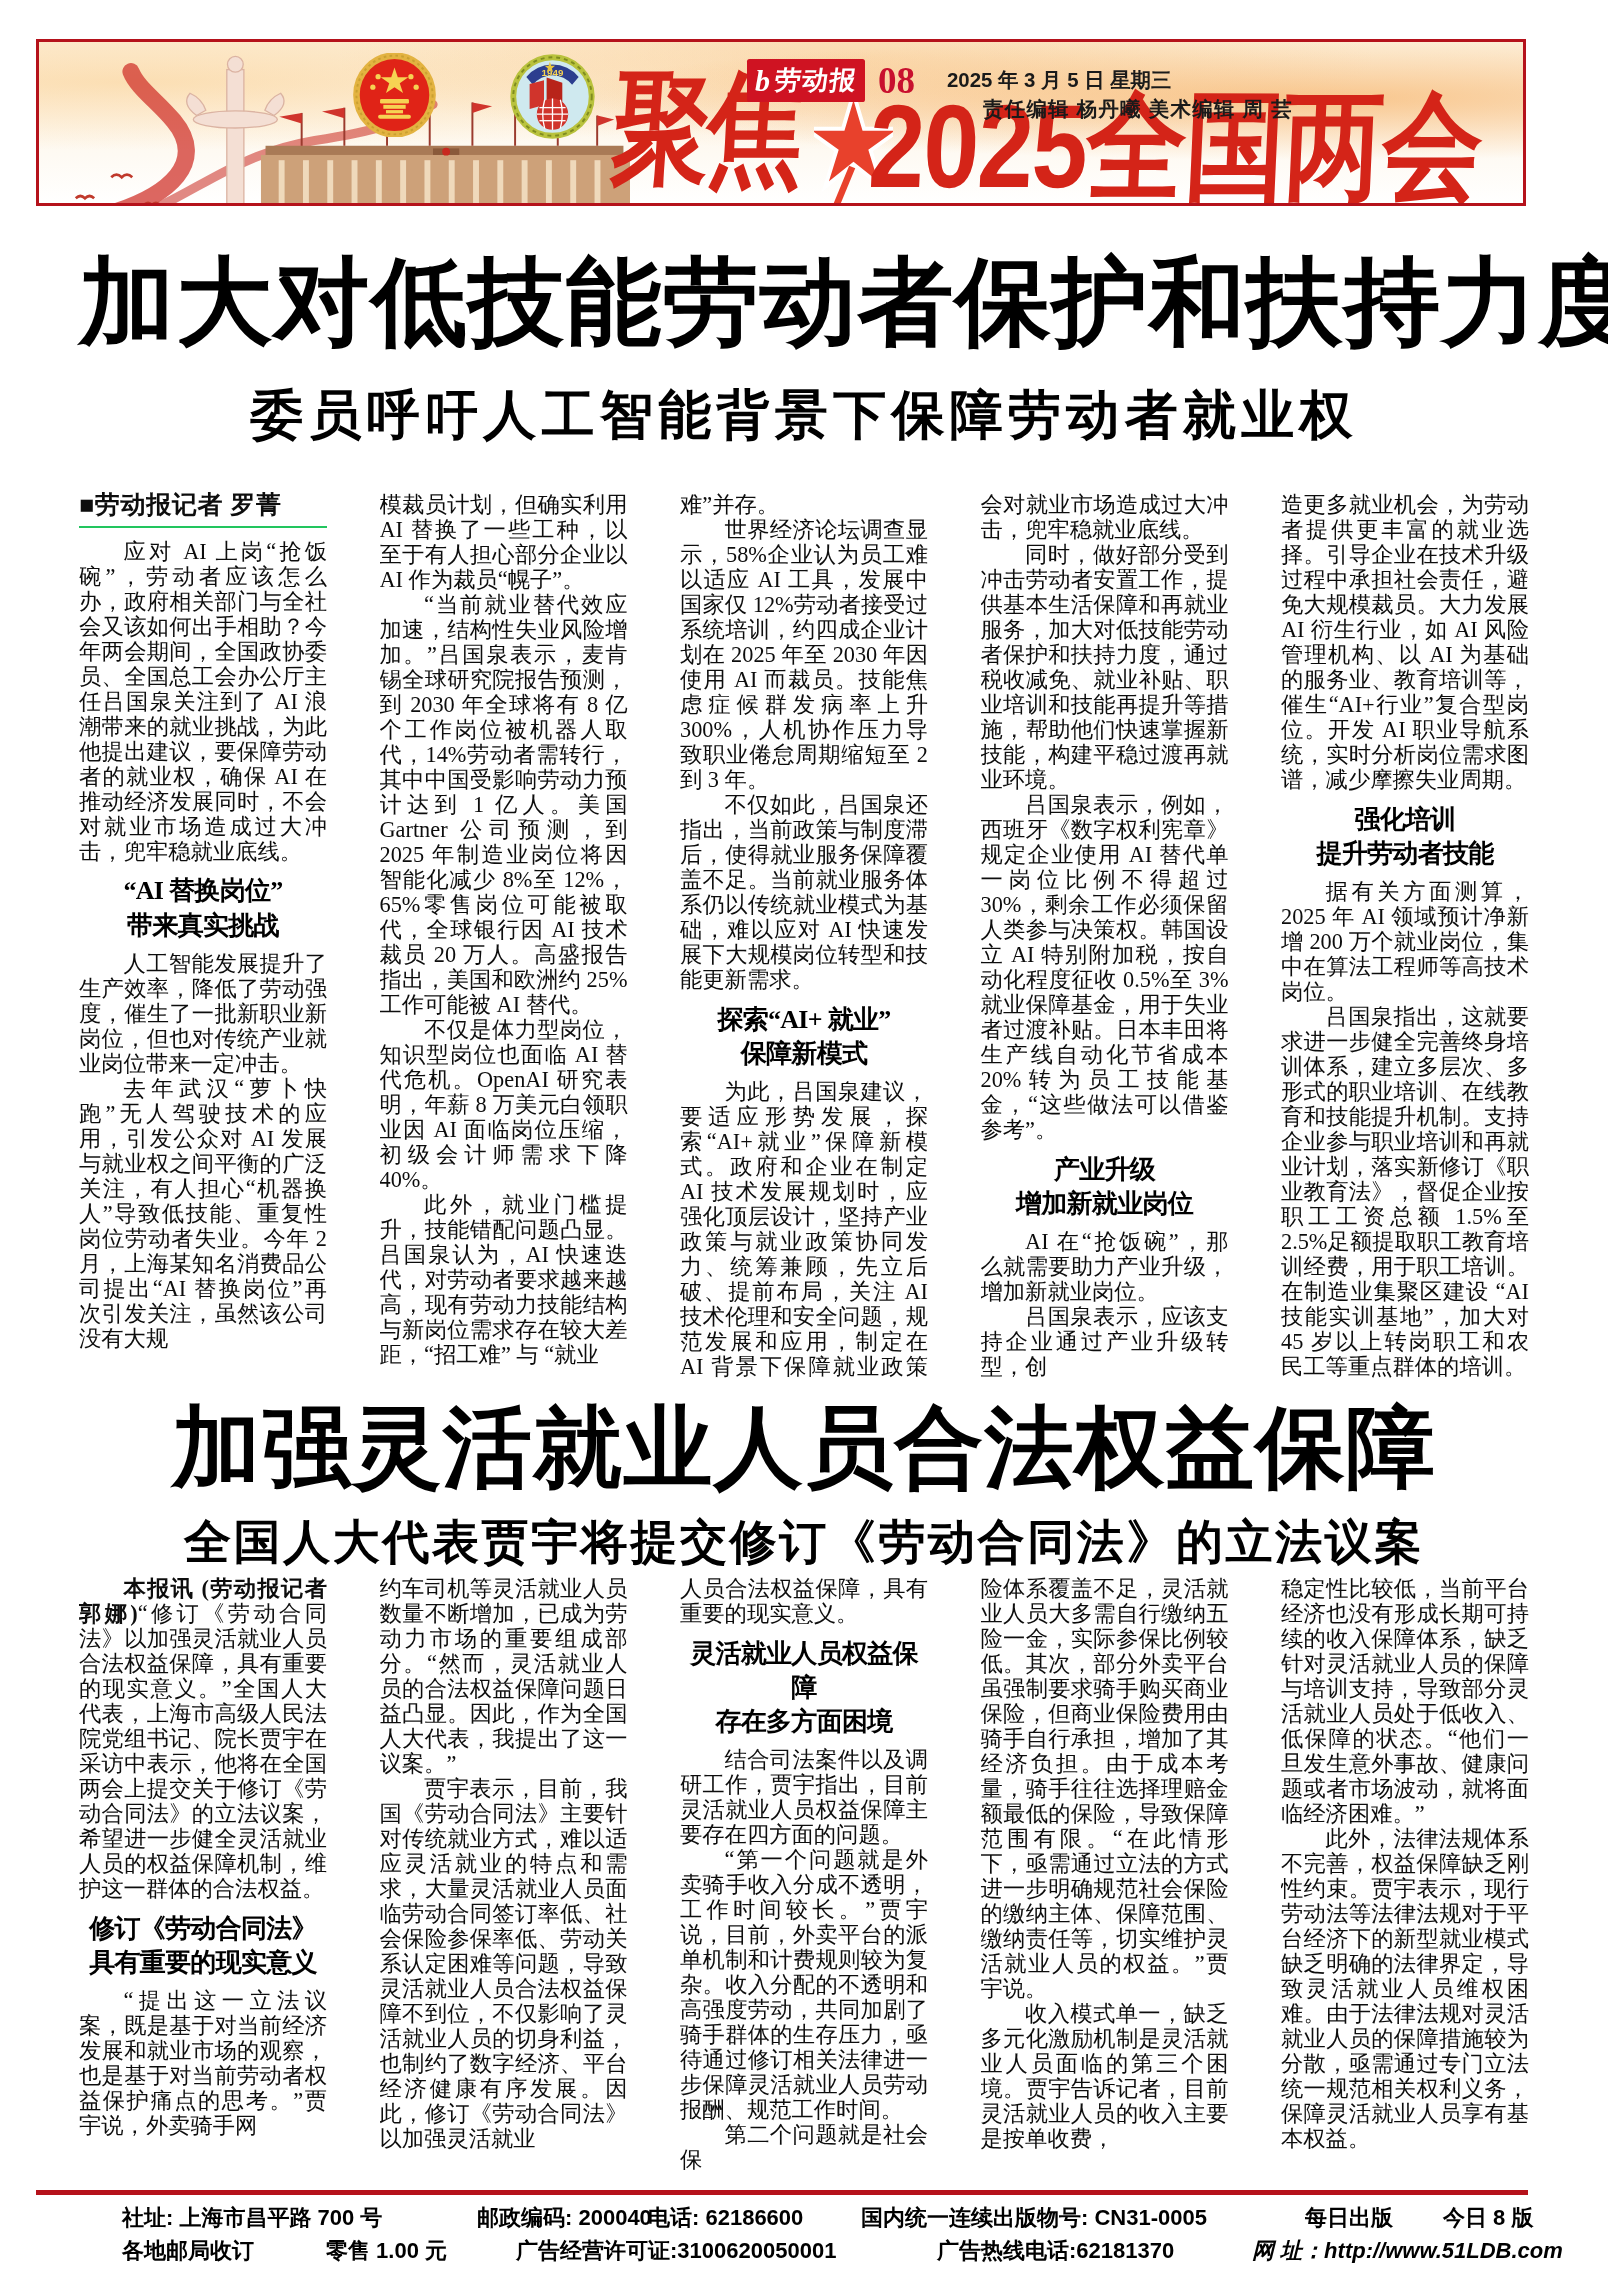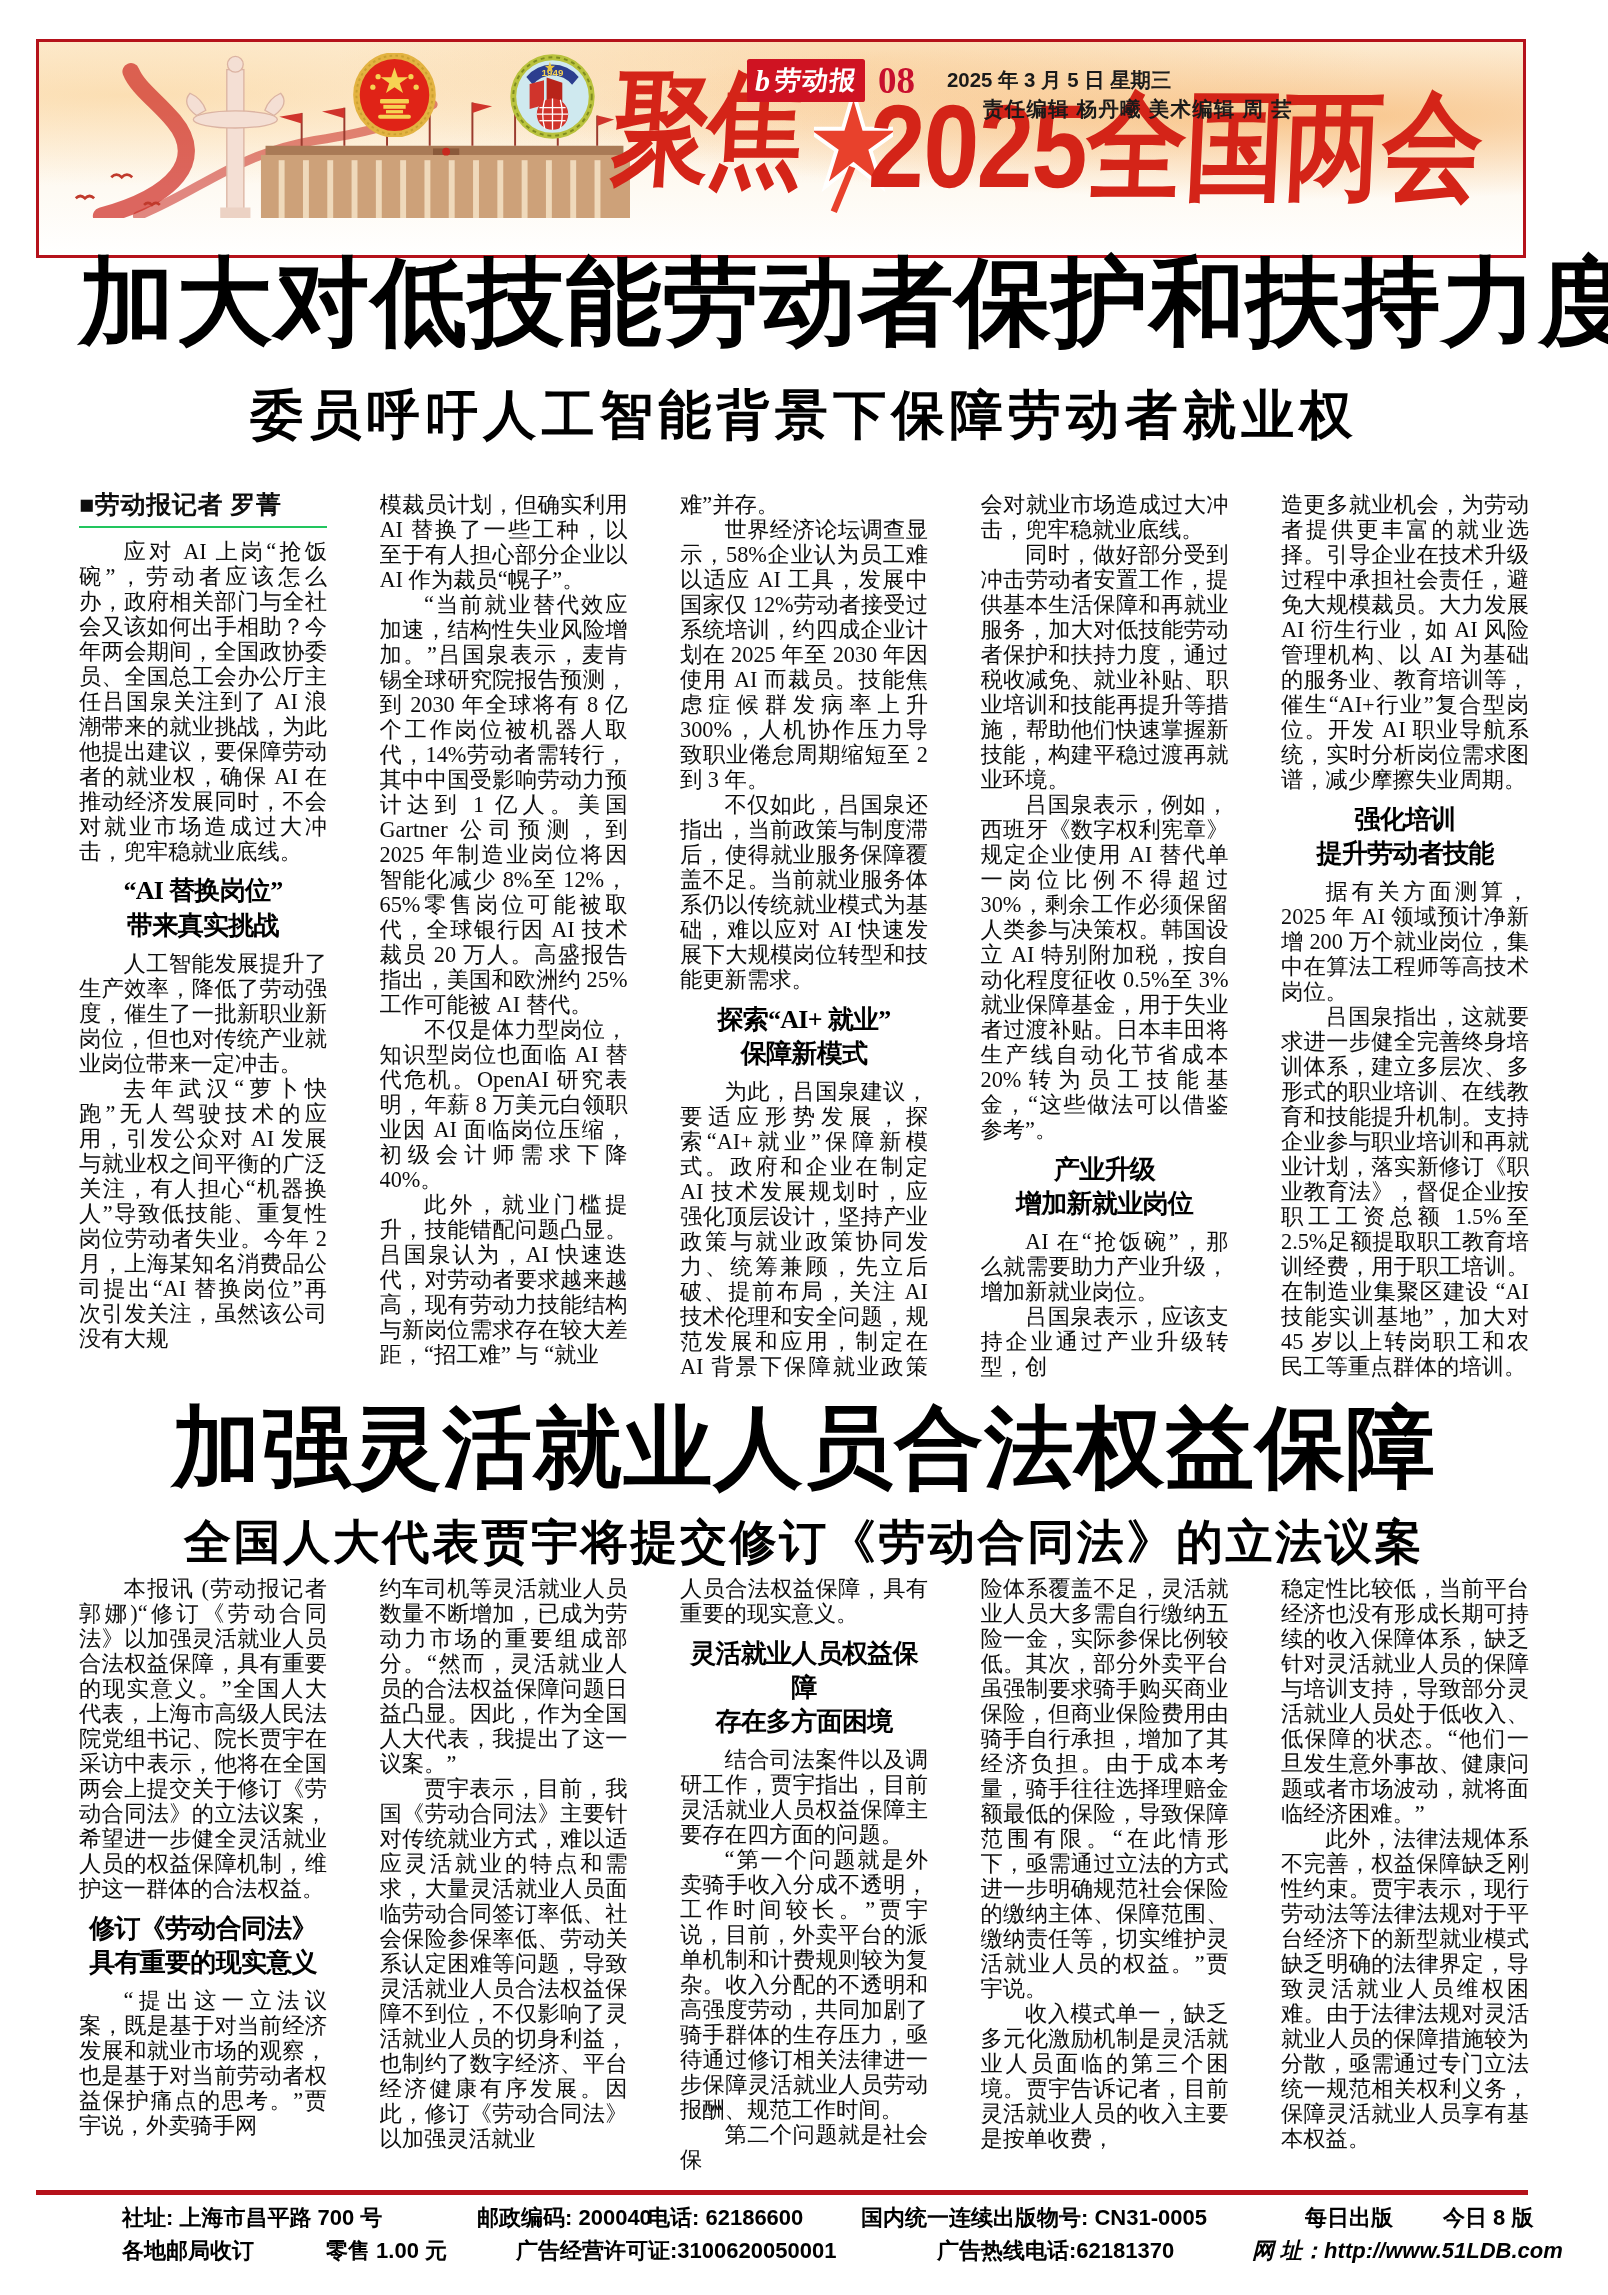--- a/index.html
+++ b/index.html
@@ -1,19 +1,19 @@
 <!DOCTYPE html>
 <html style="font-size:10.5px"><head>
 <meta charset="utf-8">
 <style>
   html,body{margin:0;padding:0;background:#e9e9e9;}
   .page{position:relative;width:1608px;height:2295px;background:#fff;overflow:hidden;
         font-family:"Liberation Serif","DejaVu Serif",serif;color:#111;}
   
-  .banner{position:absolute;left:36px;top:39px;width:1490px;height:219px;
+  .banner{position:absolute;left:36px;top:39px;width:1490px;height:167px;
           border:3.3px solid #b5121b;box-sizing:border-box;overflow:hidden;
           background:
             radial-gradient(ellipse at 86% 35%, rgba(245,166,80,.60), rgba(245,166,80,0) 42%),
             radial-gradient(ellipse at 55% 10%, rgba(248,190,120,.45), rgba(248,190,120,0) 45%),
             radial-gradient(ellipse at 6% 25%, rgba(250,205,140,.55), rgba(250,205,140,0) 40%),
             linear-gradient(#fdf0da,#fefaf3 70%,#ffffff);}
   .banner svg{position:absolute;}
   .focus-word{position:absolute;left:578px;top:26px;font-size:122px;line-height:1;
       font-weight:900;color:#d42418;font-family:"Liberation Sans",sans-serif;
       transform:scaleX(.80) skewX(-5deg);transform-origin:left top;letter-spacing:-4px;white-space:nowrap;}
@@ -42,21 +42,21 @@
       font-size:89px;line-height:1.1;font-weight:900;color:#000;letter-spacing:1.3px;white-space:nowrap;}
   .h2-sub{position:absolute;left:79px;top:1511px;width:1450px;text-align:center;
       font-size:47px;font-weight:bold;color:#000;letter-spacing:2.6px;white-space:nowrap;}
   
   .cols{position:absolute;left:79px;width:1450px;display:flex;justify-content:space-between;}
   .cols-a1{top:492px;height:886px;}
   .cols-a2{top:1576px;height:603px;}
   .col{width:248px;overflow:hidden;font-size:22.3px;line-height:25px;text-align:justify;color:#0d0d0d;}
   .col p{margin:0;text-indent:2em;}
   .col p.cont{text-indent:0;}
-  .col p b{font-weight:normal;}
+  .col p b{font-weight:bold;}
   .col .byline{font-weight:bold;font-size:25px;border-bottom:2px solid #22c55e;
       padding-bottom:9.2px;margin-bottom:10.5px;text-indent:0;letter-spacing:0.7px;}
   .col h3{margin:10.5px 0 8px;text-align:center;font-size:26px;line-height:1.32;
       font-weight:900;color:#000;white-space:pre-line;text-indent:0;letter-spacing:-0.7px;}
   
   .footer-rule{position:absolute;left:36px;top:2190px;width:1492px;height:4.6px;background:#b5121b;}
   .footer{position:absolute;left:0;top:0;width:1608px;height:2295px;pointer-events:none;margin-left:43px;}
   .f-row{position:absolute;left:0;width:1608px;height:29px;}
   .f-row1{top:2203px;} .f-row2{top:2236px;padding-left:16px;}
   .f-item{position:absolute;top:0;font-size:22px;font-weight:bold;color:#000;

